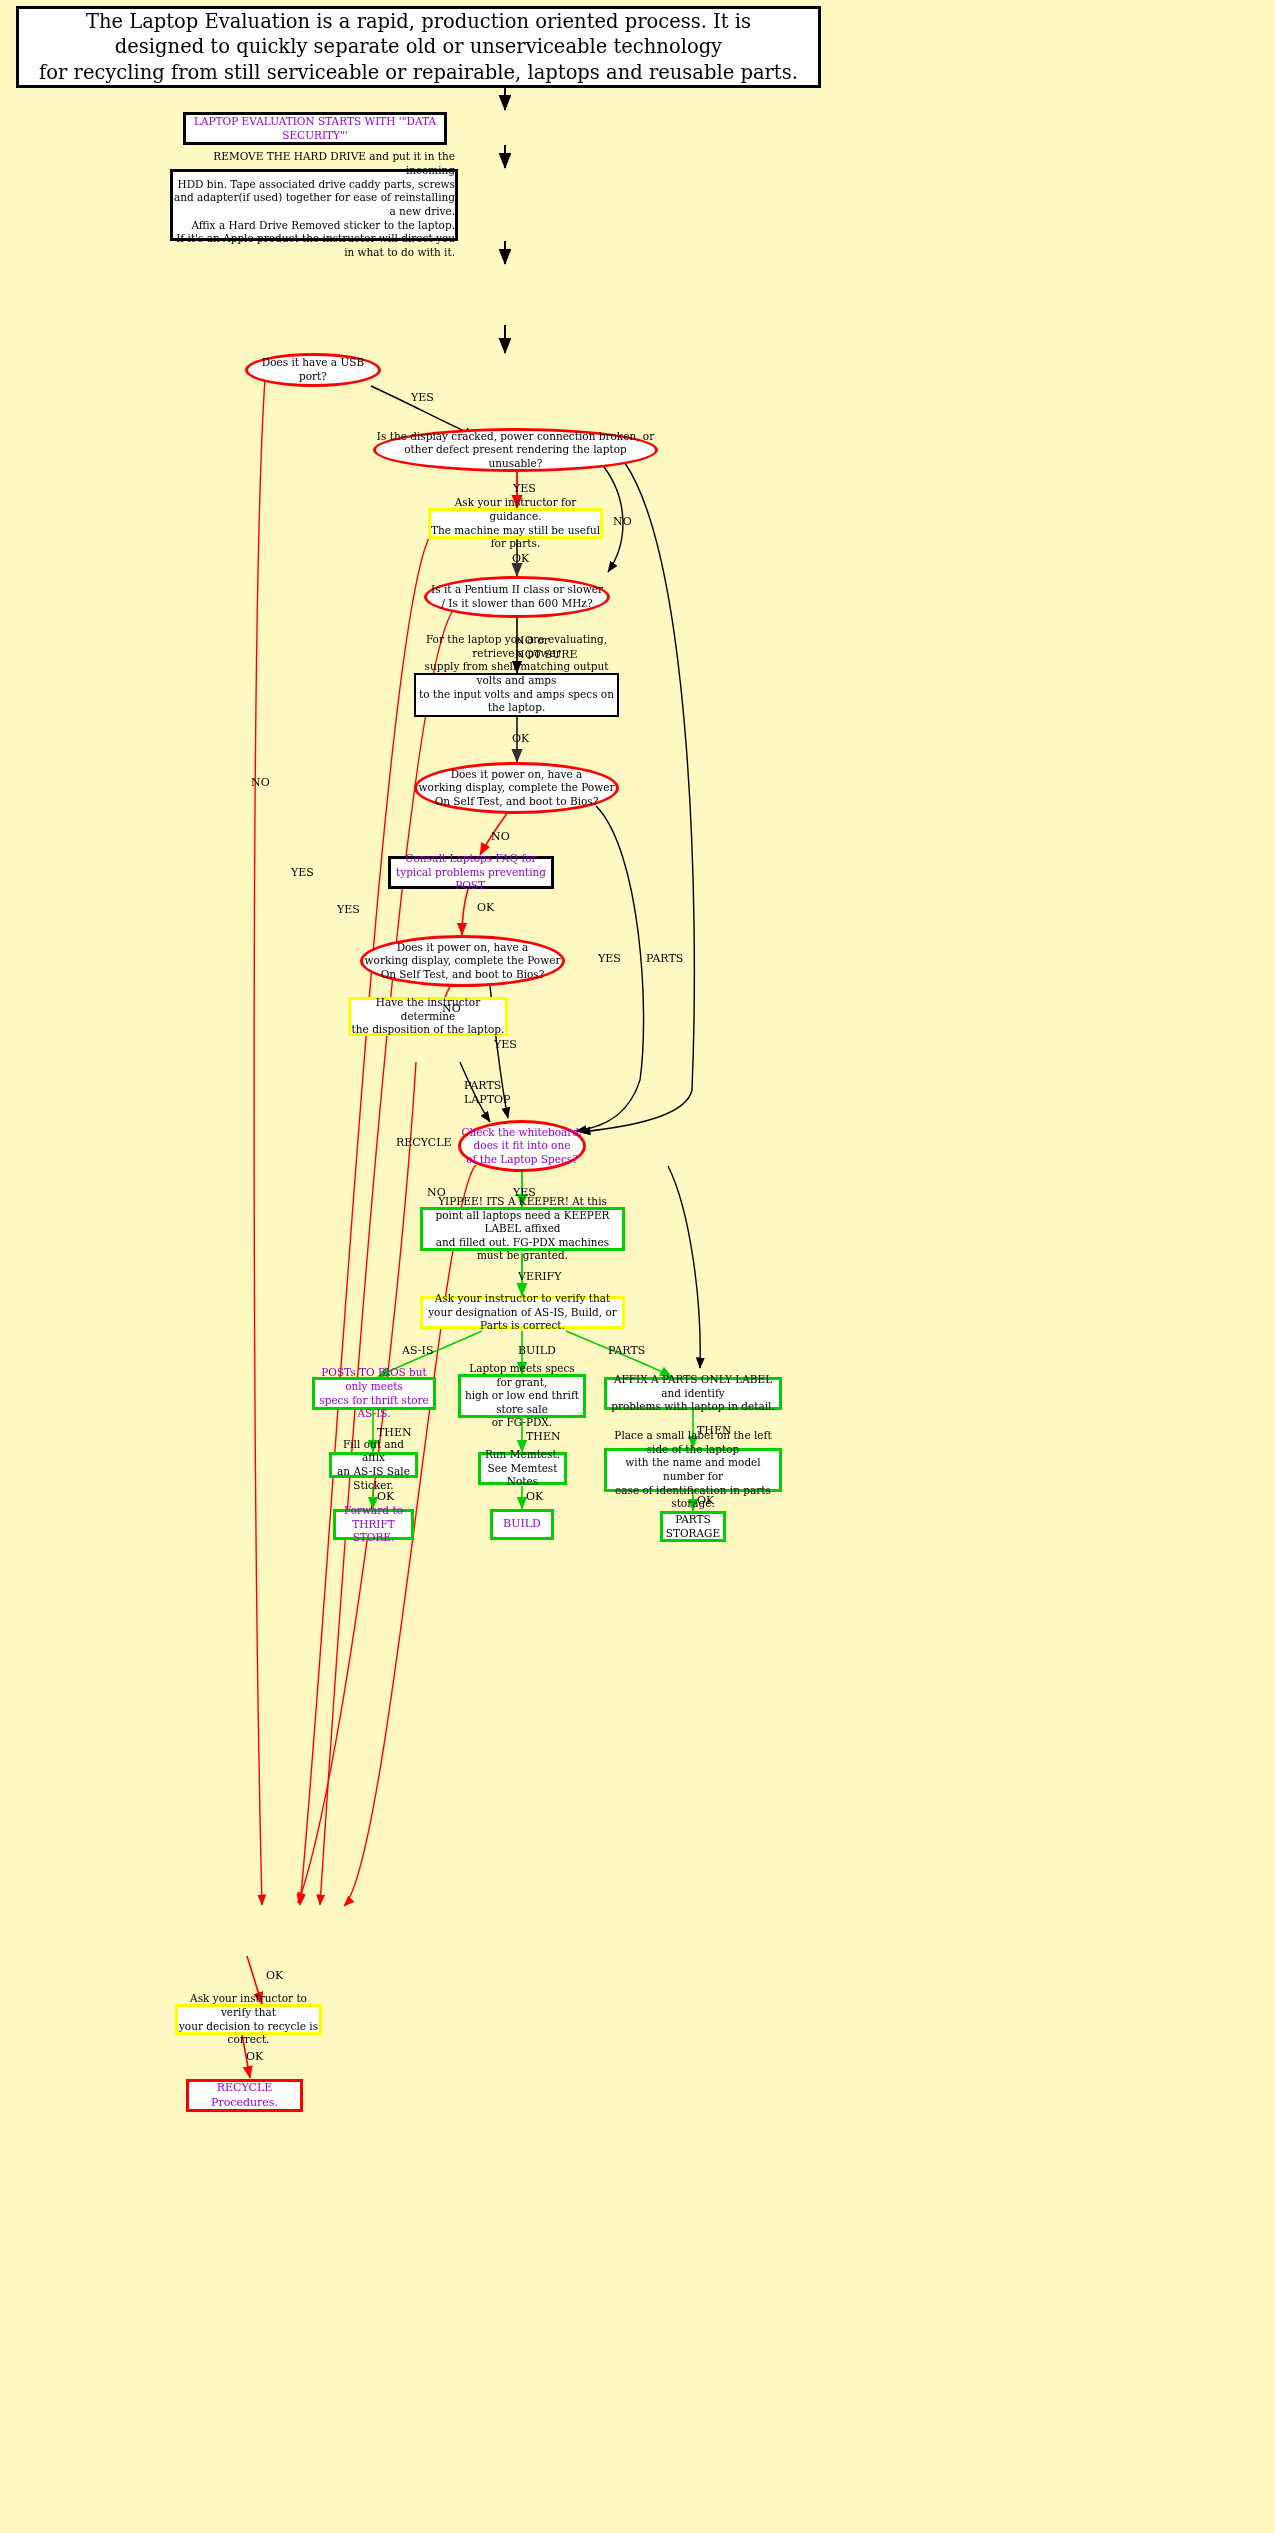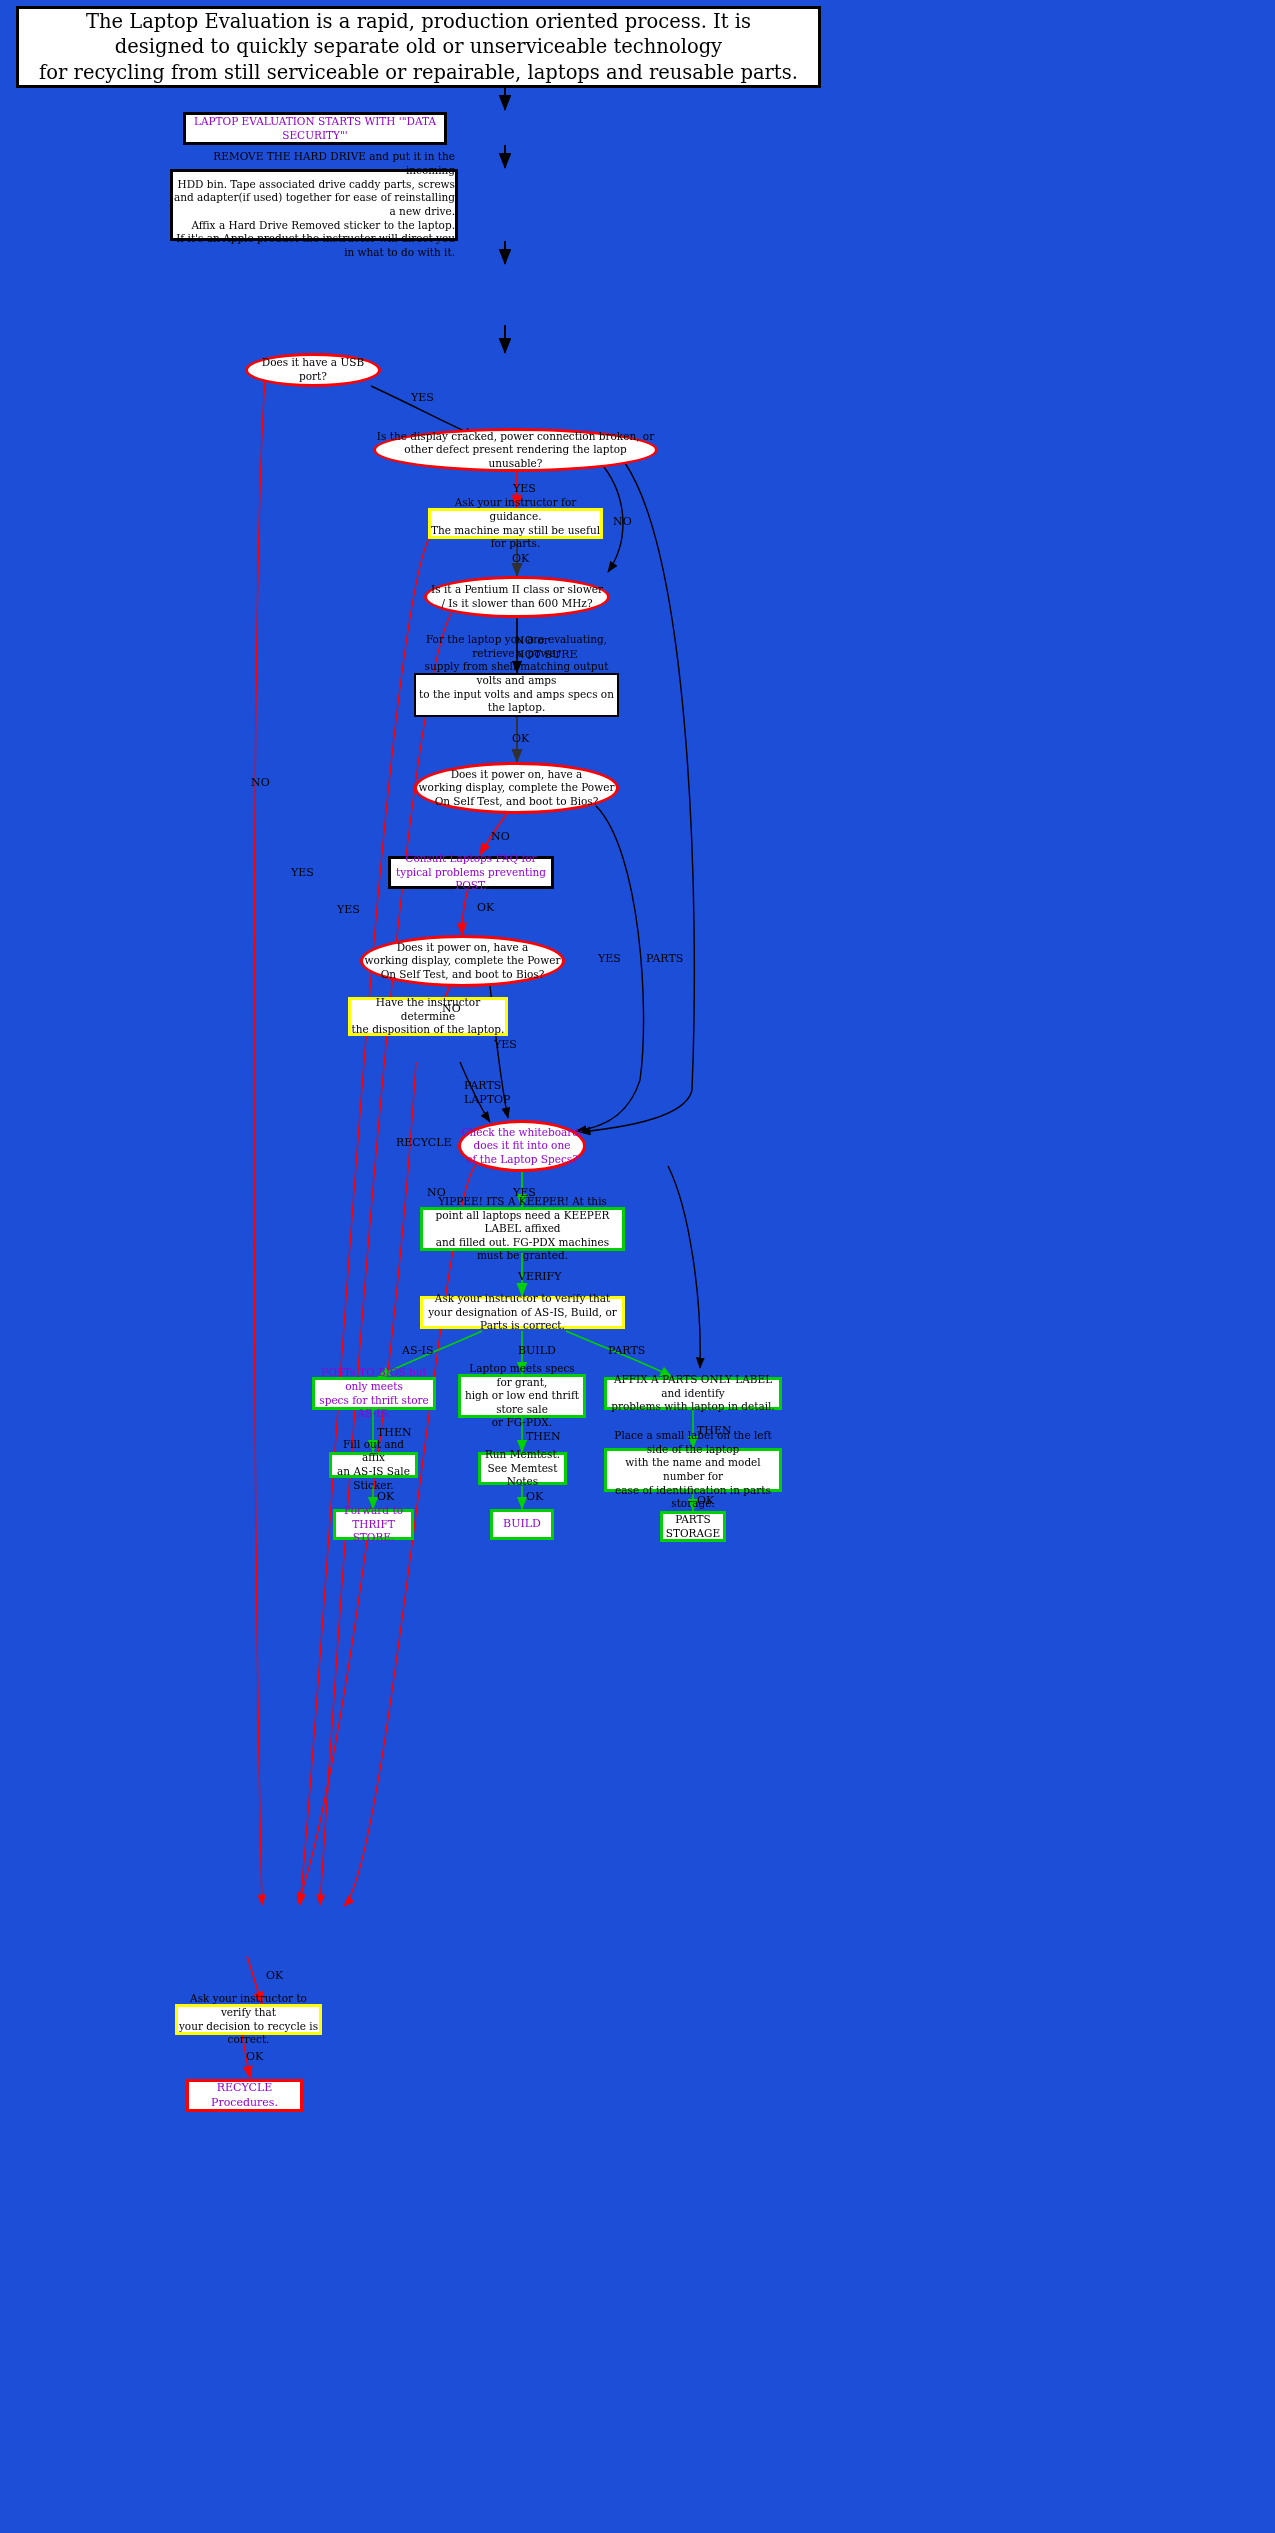--- a/index.html
+++ b/index.html
@@ -1,17 +1,17 @@
 <!DOCTYPE html>
 <html><head>
 <meta charset="utf-8">
 <style>
   html,body{margin:0;padding:0;background:#ffffff;}
   body{font-family:"DejaVu Serif","Liberation Serif",serif;}
-  #canvas{position:relative;width:1275px;height:2533px;background:#1d4ed8;overflow:hidden;}
+  #canvas{position:relative;width:1275px;height:2533px;background:#fef9c3;overflow:hidden;}
   #wires{position:absolute;left:0;top:0;width:1275px;height:2533px;}
   .node{position:absolute;box-sizing:border-box;display:flex;align-items:center;justify-content:center;text-align:center;background:#fff;}
   .node .txt{display:block;line-height:1.30;white-space:pre-line;}
   
   .rect{border:3px solid #000;}
   .rect.thin{border-width:2px;}
   .rect.yellow{border:3px solid #ffff00;}
   .rect.green{border:3px solid #00d000;}
   .rect.redb{border:3px solid #ff0000;}
   

